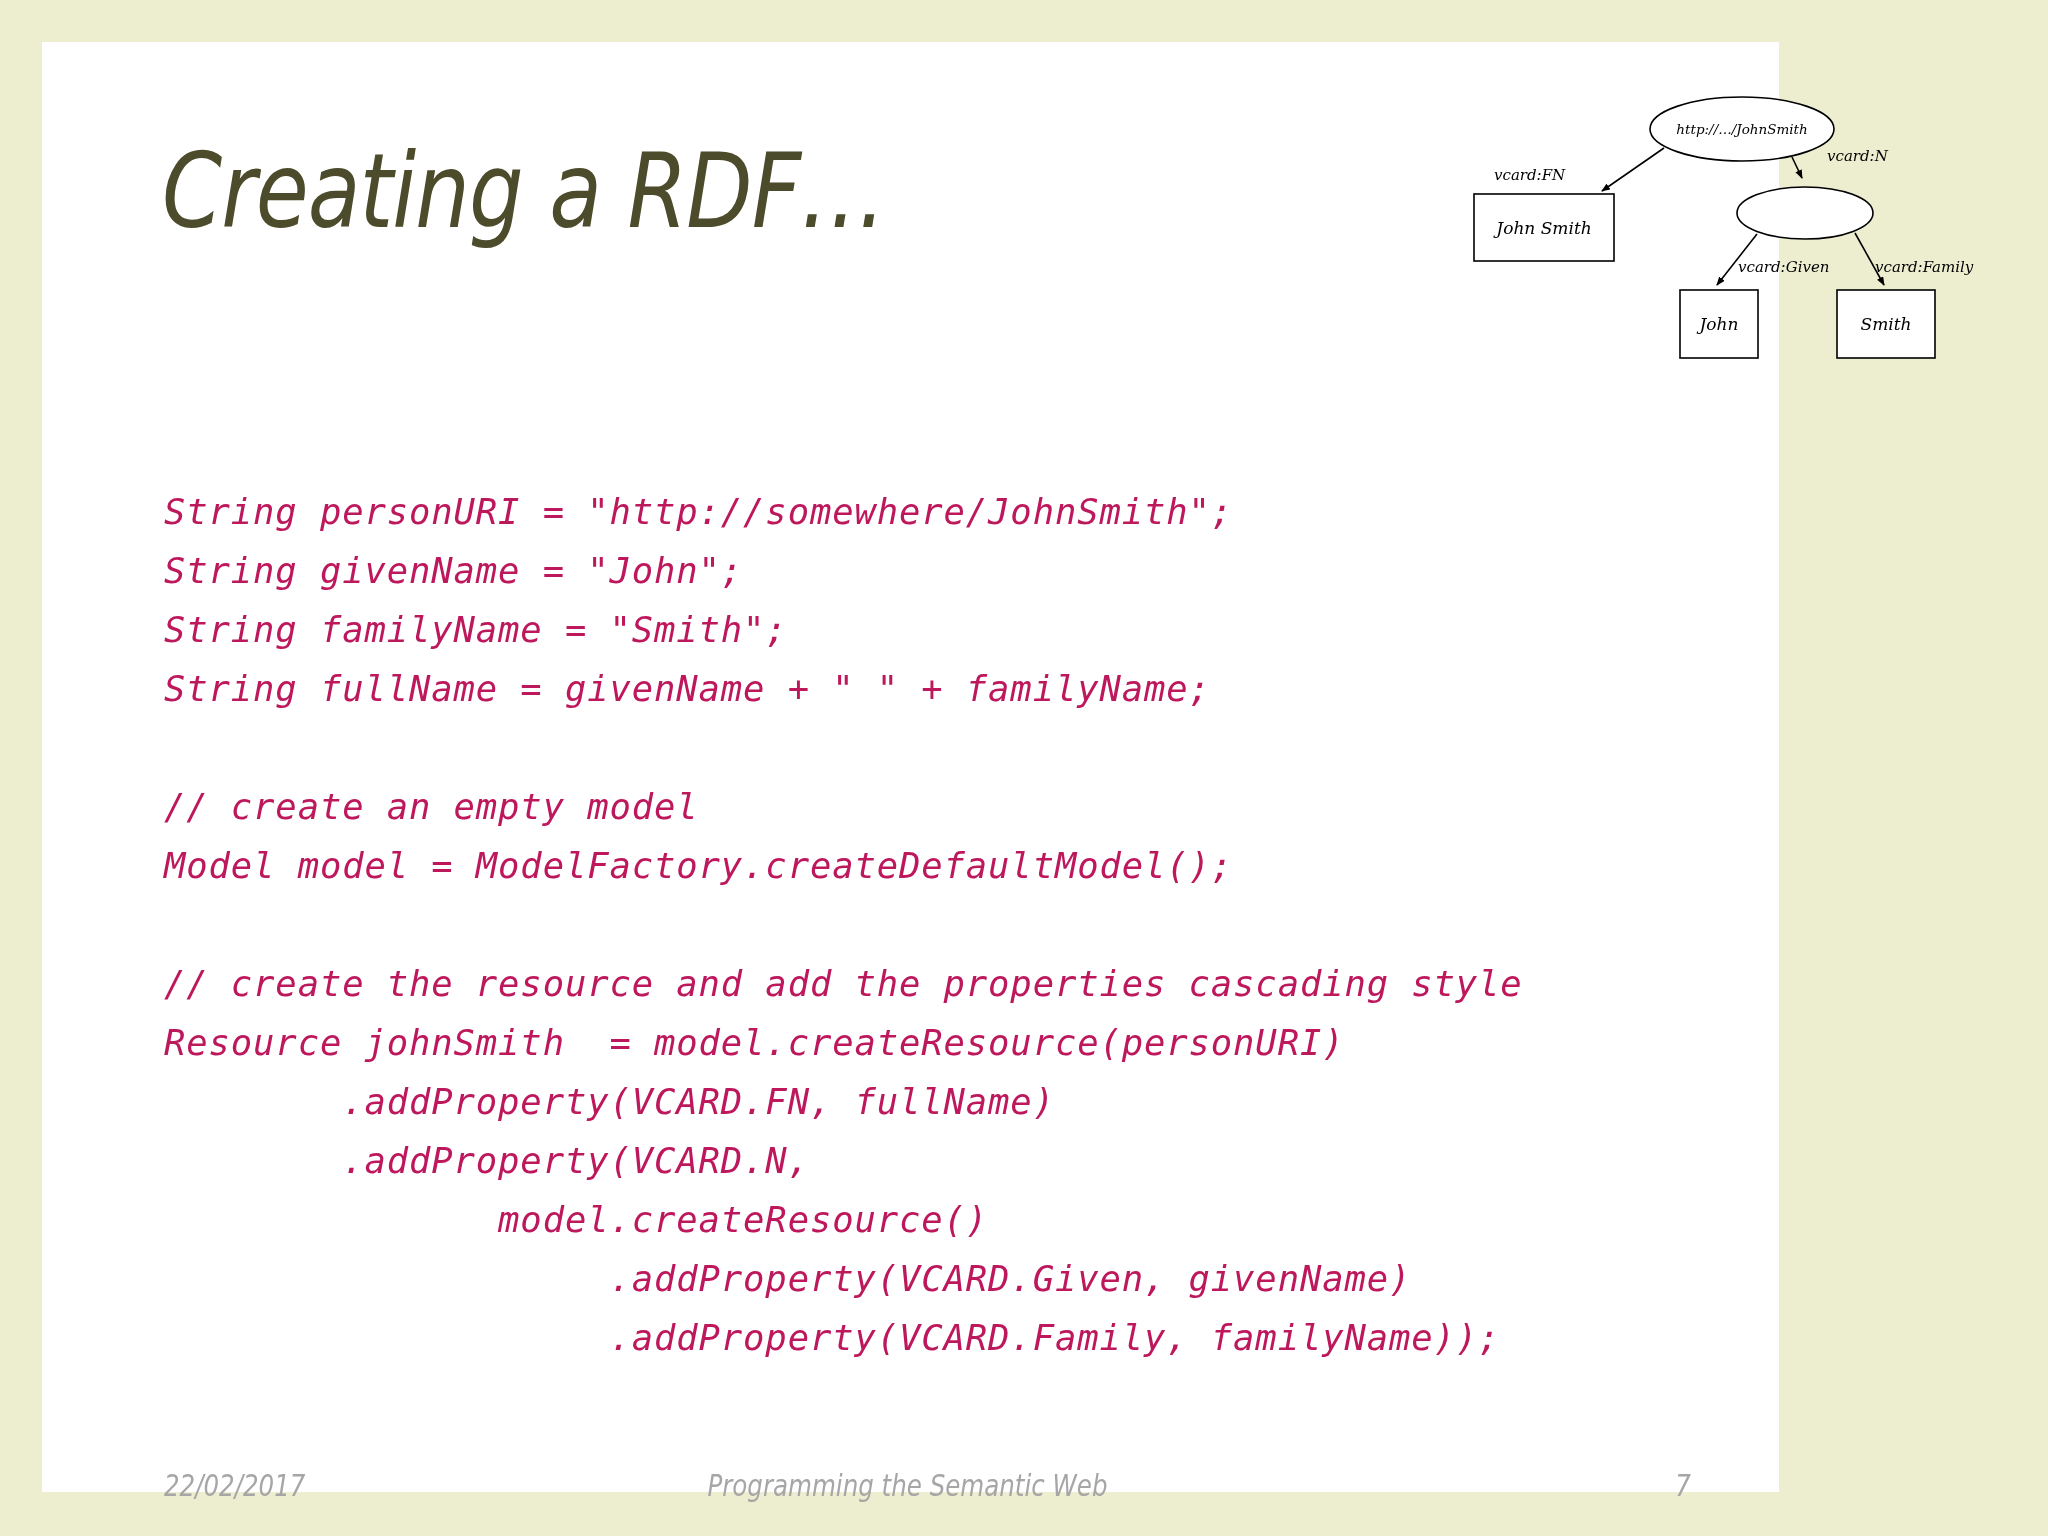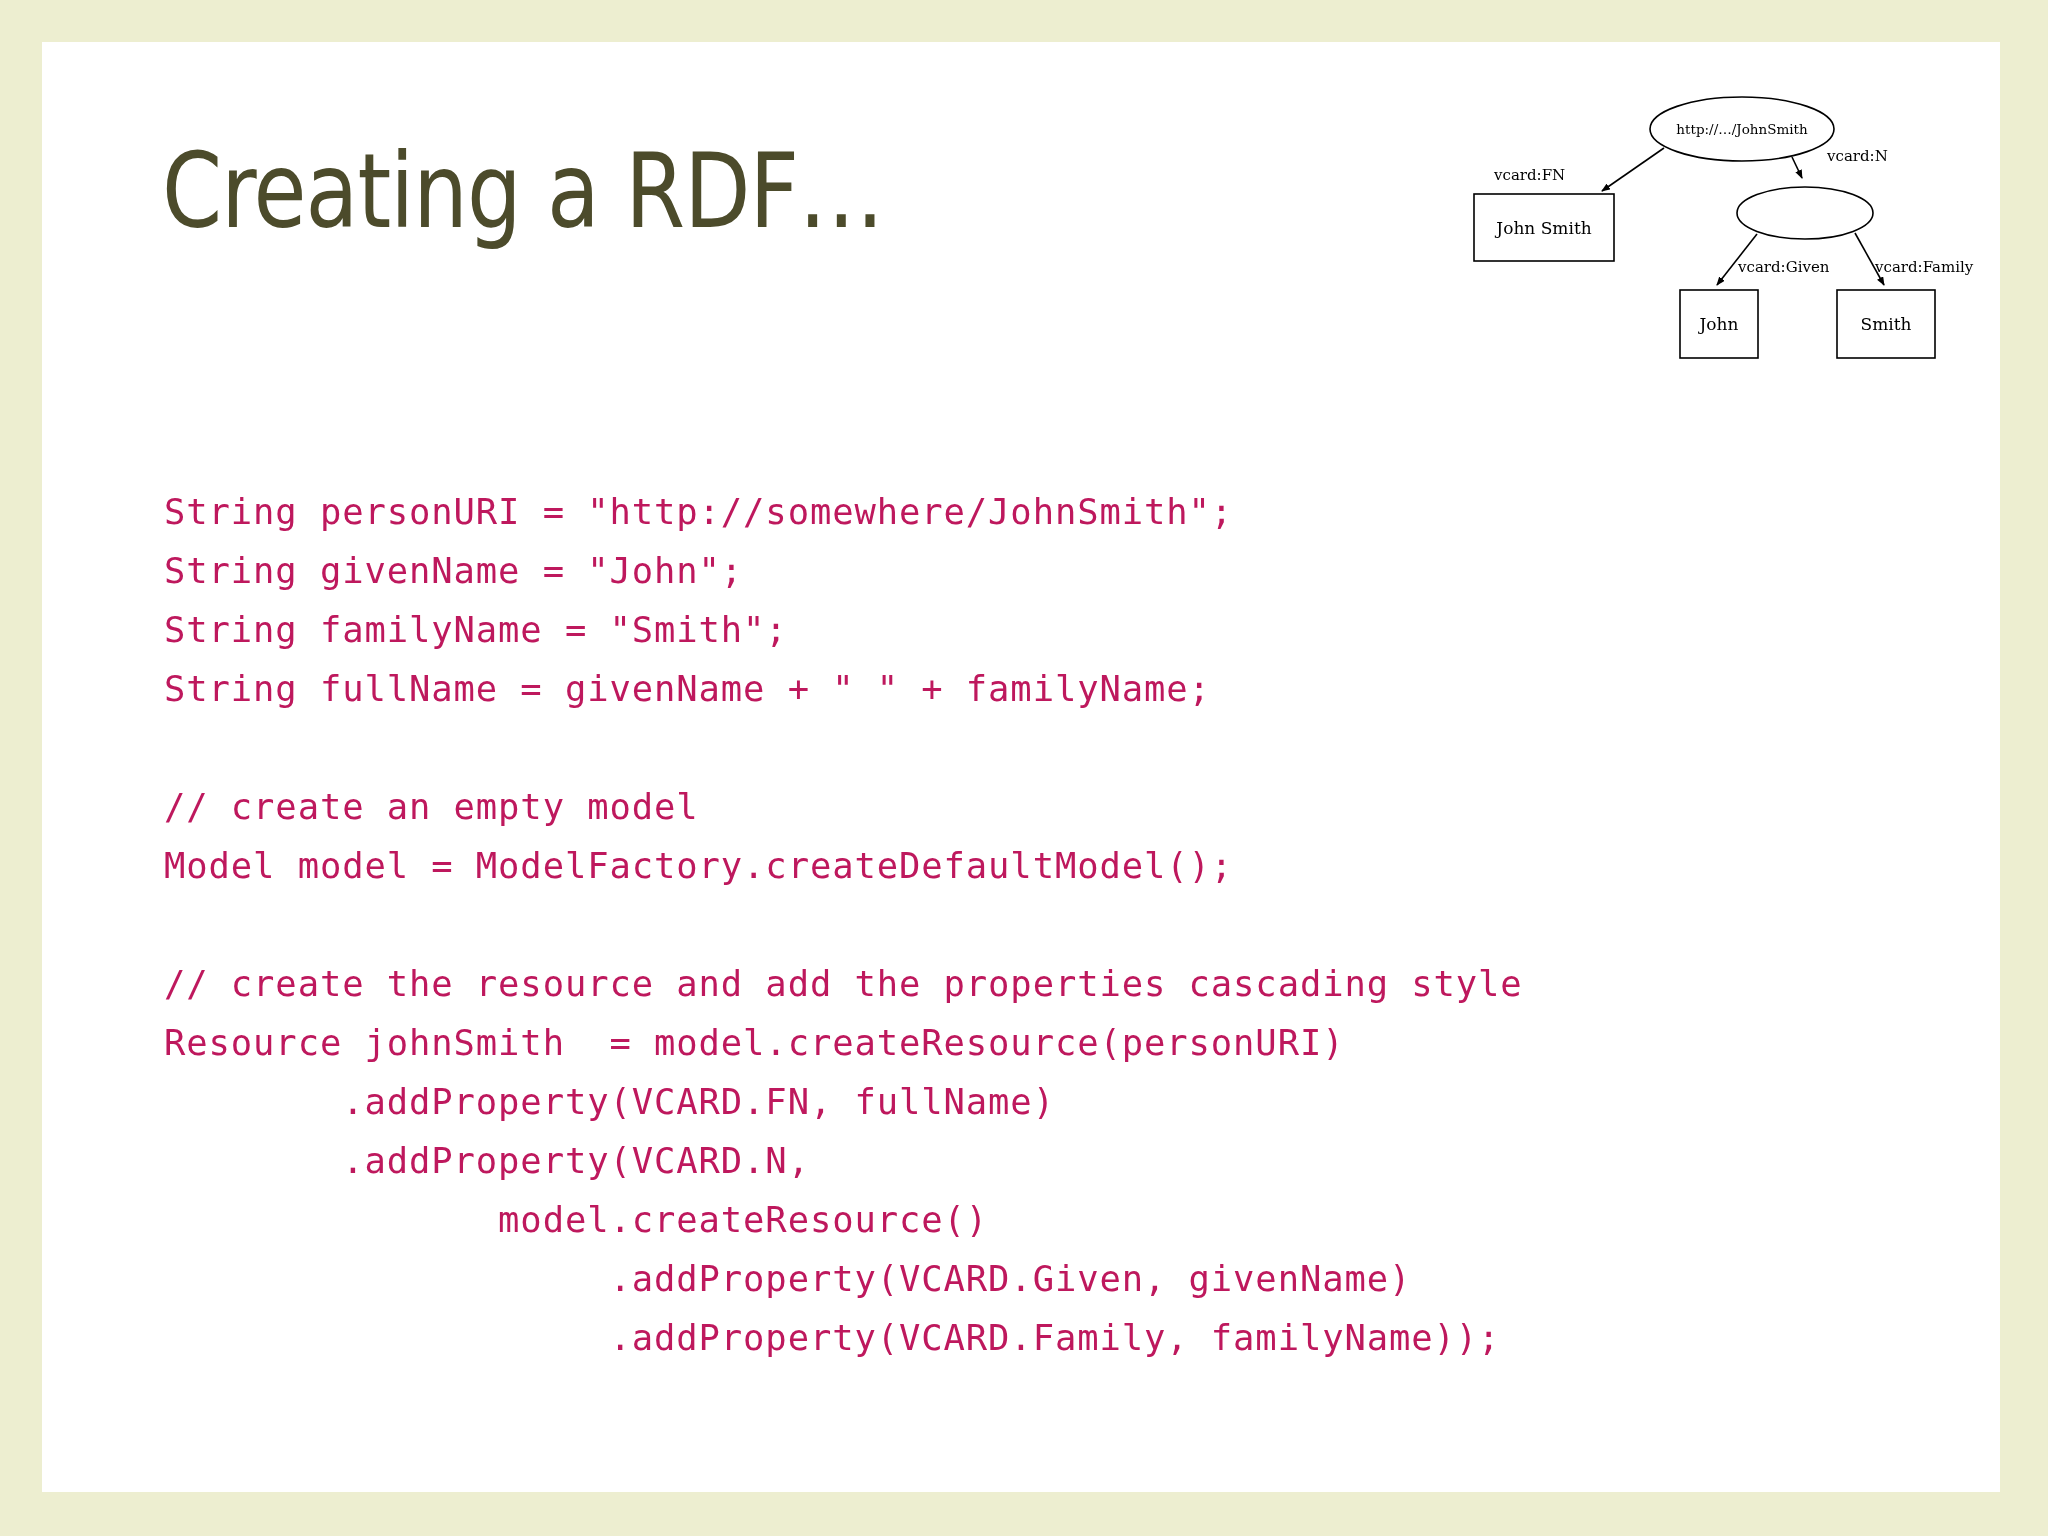--- a/index.html
+++ b/index.html
@@ -20,23 +20,24 @@
     position: absolute;
     left: 0; top: 0;
     width: 2048px;
     height: 1536px;
     background: #EDEED0;
   }
   #slide-canvas {
     position: absolute;
     left: 42px;
     top: 42px;
-    width: 1958px;
+    width: 1737px;
     height: 1450px;
     background: #FFFFFF;
+    font-style: italic;
   }
 
   
   #slide-title {
     position: absolute;
     left: 120px;
     top: 95px;
     font-family: "DejaVu Sans Condensed", "Liberation Sans Narrow", "Liberation Sans", sans-serif;
     font-size: 104px;
     font-weight: 400;
@@ -173,15 +174,20 @@
         <rect class="g-shape" x="208" y="198" width="78" height="68"></rect>
         <text class="g-node-text" x="247" y="238" text-anchor="middle" style="font-size:17px">John</text>
 
         <rect class="g-shape" x="365" y="198" width="98" height="68"></rect>
         <text class="g-node-text" x="414" y="238" text-anchor="middle" style="font-size:17px">Smith</text>
       </svg>
     </div>
 
     <div id="code-block"><div class="code-line">String personURI = "http://somewhere/JohnSmith";</div><div class="code-line">String givenName = "John";</div><div class="code-line">String familyName = "Smith";</div><div class="code-line">String fullName = givenName + " " + familyName;</div><div class="code-line blank">&nbsp;</div><div class="code-line">// create an empty model</div><div class="code-line">Model model = ModelFactory.createDefaultModel();</div><div class="code-line blank">&nbsp;</div><div class="code-line">// create the resource and add the properties cascading style</div><div class="code-line">Resource johnSmith  = model.createResource(personURI)</div><div class="code-line">        .addProperty(VCARD.FN, fullName)</div><div class="code-line">        .addProperty(VCARD.N,</div><div class="code-line">               model.createResource()</div><div class="code-line">                    .addProperty(VCARD.Given, givenName)</div><div class="code-line">                    .addProperty(VCARD.Family, familyName));</div></div>
 
+    <div id="slide-footer">
+      <span id="footer-date">22/02/2017</span>
+      <span id="footer-center">Programming the Semantic Web</span>
+      <span id="footer-page">7</span>
+    </div>
 
   </div>
 </div>
 
 </body></html>

